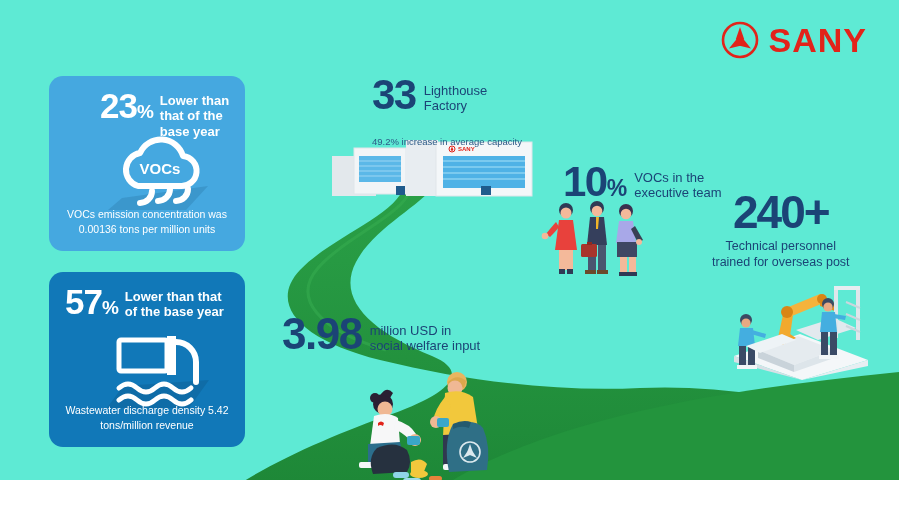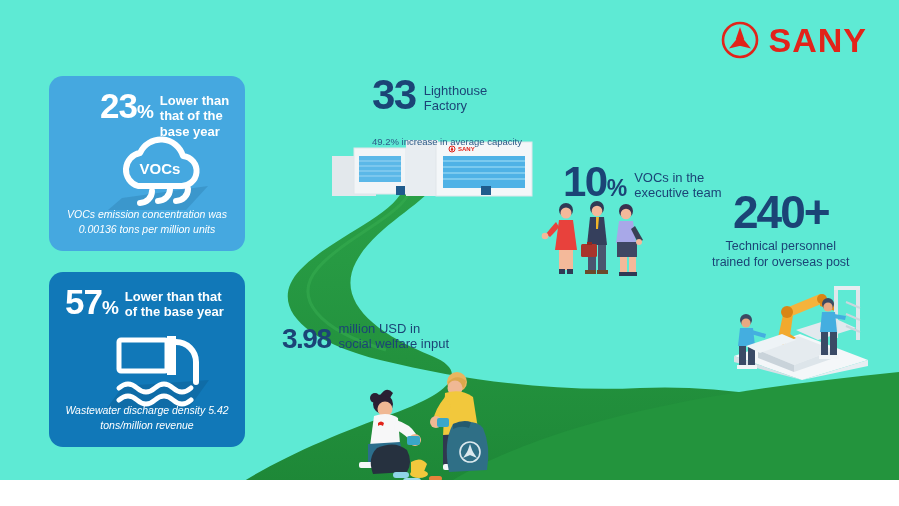--- a/index.html
+++ b/index.html
@@ -52,21 +52,21 @@
     font-size: 13px; font-weight: bold; line-height: 1.18;
     padding-top: 3px;
   }
   .card-icon {
     position: absolute; left: 0; right: 0; top: 58px;
     height: 78px;
     display: flex; align-items: flex-start; justify-content: center; margin-left: 34px;
   }
   .card-foot {
     position: absolute; left: 8px; right: 8px; bottom: 14px;
-    text-align: center; font-size: 10.5px; line-height: 1.45; font-style: italic;
+    text-align: center; font-size: 10.5px; line-height: 1.45;
   }
 
   
   .stat-block { position: absolute; }
   .stat-row { display: flex; align-items: flex-end; gap: 8px; }
   .big-num {
     font-size: 42px; font-weight: bold; color: #1b4476;
     line-height: 0.9; letter-spacing: -1.5px; white-space: nowrap;
   }
   .big-num .sym { font-size: 23px; letter-spacing: -1px; }
@@ -79,21 +79,21 @@
   }
 
   #block-lighthouse { left: 372px; top: 76px; }
   #block-women      { left: 563px; top: 163px; }
   #block-personnel  { left: 712px; top: 192px; text-align: center; }
   #block-personnel .big-num { font-size: 46px; letter-spacing: -2px; }
   #block-personnel .stat-label {
     padding-top: 6px; text-align: center; font-size: 12.5px; line-height: 1.25;
   }
   #block-welfare    { left: 282px; top: 314px; }
-  #block-welfare .big-num { font-size: 28px; }
+  #block-welfare .big-num { font-size: 44px; }
 
   
   .scene { position: absolute; }
   #scene-factory   { left: 326px; top: 134px;  width: 216px; height: 82px; }
   #scene-people    { left: 540px; top: 196px;  width: 112px; height: 86px; }
   #scene-robot     { left: 716px; top: 268px;  width: 158px; height: 112px; }
   #scene-volunteer { left: 341px; top: 366px;  width: 182px; height: 136px; }
 </style>
 </head>
 <body>

